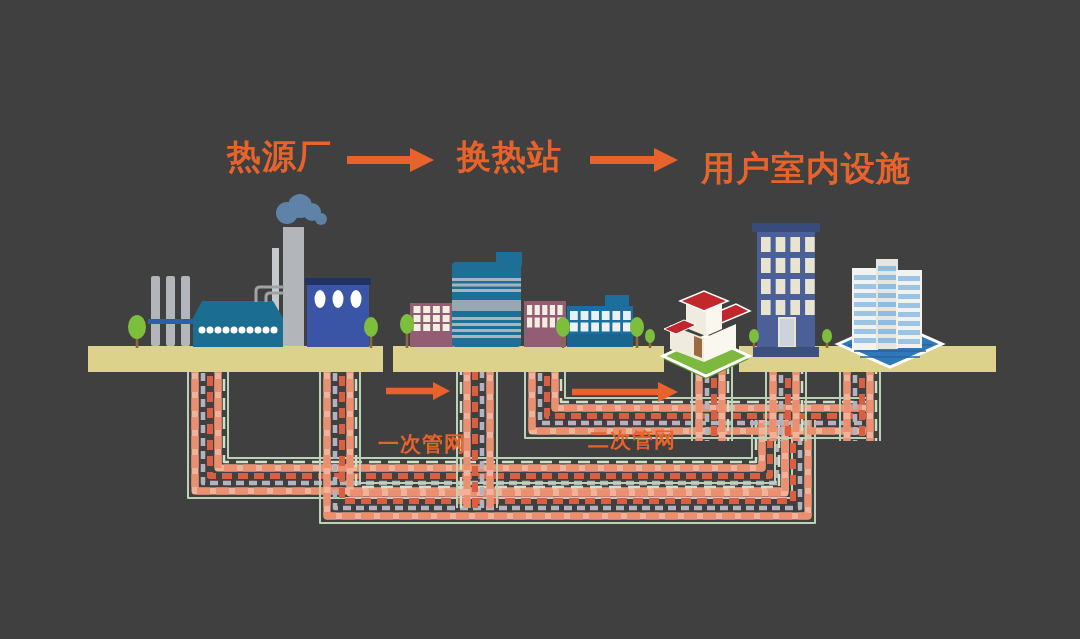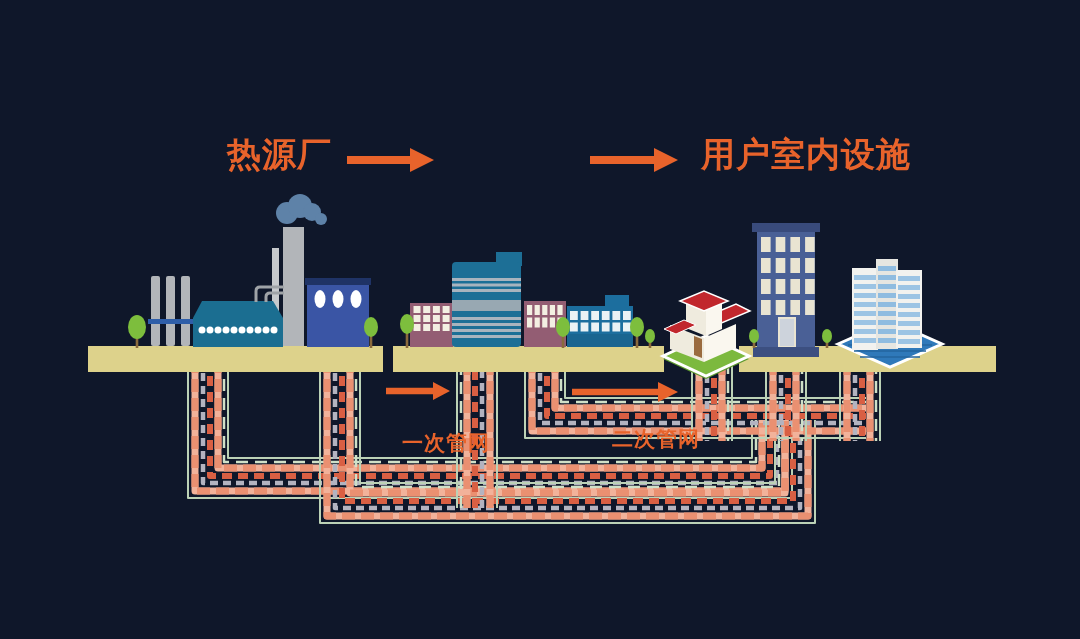--- a/index.html
+++ b/index.html
@@ -1,27 +1,27 @@
 <!DOCTYPE html>
 <html style="--accent-orange: #e8632b; --ground-tan: #ddd28b; --factory-teal: #1b6e91; --navy-blue: #3a55a5; --chimney-gray: #b2b5b9; --smoke-slate: #5e82a8; --mauve: #935d73; --station-teal: #1d6f96; --stripe-gray: #a9b4be; --blue-building: #1c6e9e; --apartment-slate: #4a6096; --window-cream: #ece7d6; --roof-red: #c1272d; --lawn-green: #7cb93e; --tree-green: #7dbe3d; --office-platform-blue: #2f79ba; --pipe-salmon: #f2b29a; --pipe-salmon-dark: #ea9071; --pipe-red: #d95f43; --pipe-gray: #b3b3c0; --pipe-green: #bcd2b6; --pipe-green-dash: #cfe0c8;"><head>
 <meta charset="utf-8">
 <style>
   html,body{margin:0;padding:0;background:#ffffff;}
   .stage{
-    position:relative;width:1080px;height:639px;overflow:hidden;background:#0f172a;
-    font-family:Liberation Mono, monospace;
+    position:relative;width:1080px;height:639px;overflow:hidden;background:#404040;
+    font-family:Liberation Serif, serif;
   }
   .stage svg{position:absolute;left:0;top:0;}
   .flow-label{
     position:absolute;color:var(--accent-orange,#e8632b);
     font-weight:bold;font-size:34px;line-height:1;letter-spacing:1px;white-space:nowrap;
   }
   .pipe-label{
     position:absolute;color:var(--accent-orange,#e8632b);
-    font-weight:bold;font-size:21px;line-height:1;letter-spacing:1px;white-space:nowrap;margin-left:24px;
+    font-weight:bold;font-size:21px;line-height:1;letter-spacing:1px;white-space:nowrap;
   }
 </style>
 </head>
 <body>
 
 <div class="stage">
 
   <svg id="scene" width="1080" height="639" viewBox="0 0 1080 639">
 
     <g id="pipes">
@@ -337,17 +337,18 @@
       </g>
     <g id="arrows">
         <polygon points="347,156 410,156 410,148 434,160 410,172 410,164 347,164" fill="#e8632b"></polygon>
         <polygon points="590,156 654,156 654,148 678,160 654,172 654,164 590,164" fill="#e8632b"></polygon>
         <polygon points="386,387.75 433,387.75 433,382 450,391 433,400 433,394.25 386,394.25" fill="#e8632b"></polygon>
         <polygon points="572,388.75 658,388.75 658,382 678,392 658,402 658,395.25 572,395.25" fill="#e8632b"></polygon>
       </g>
   </svg>
 
   <div class="flow-label" style="left:227px;top:140px;">热源厂</div>
-  <div class="flow-label" style="left:701px;top:140px;">用户室内设施</div>
+  <div class="flow-label" style="left:457px;top:140px;">换热站</div>
+  <div class="flow-label" style="left:701px;top:152px;">用户室内设施</div>
 
   <div class="pipe-label" style="left:378px;top:434px;">一次管网</div>
   <div class="pipe-label" style="left:588px;top:430px;">二次管网</div>
 </div>
 
 </body></html>

